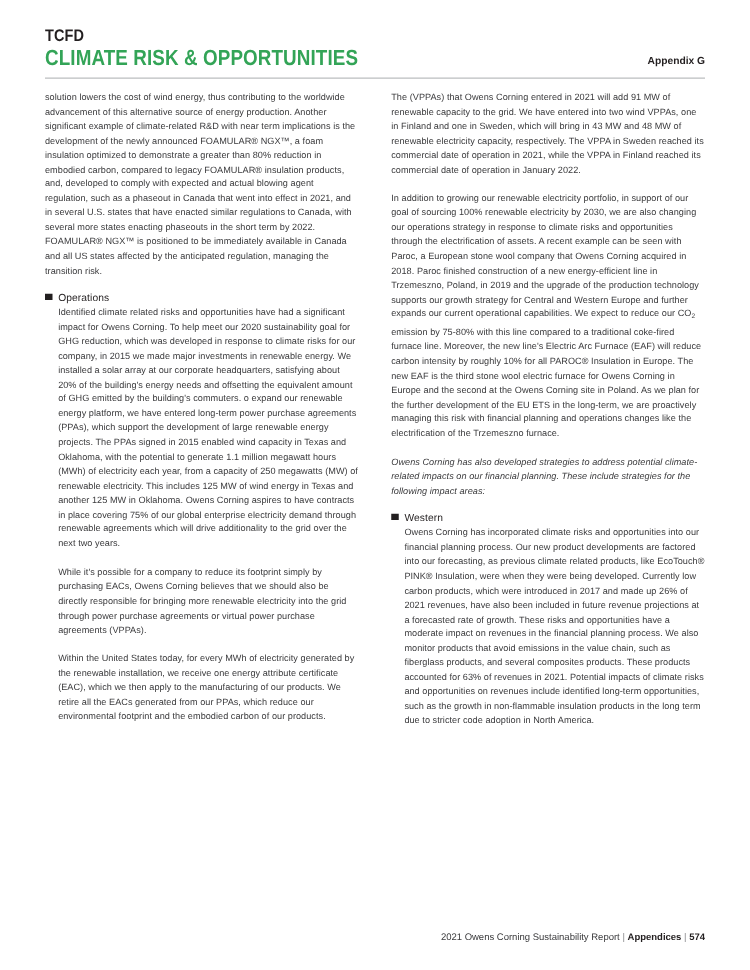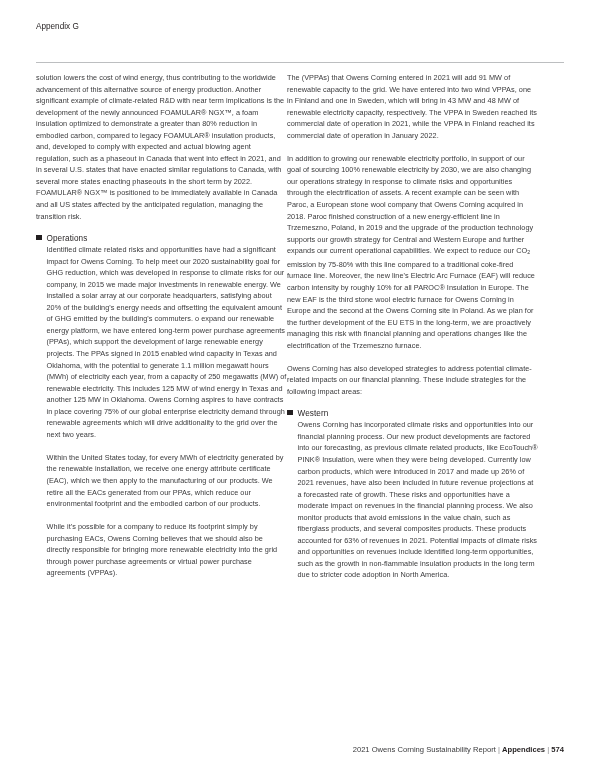--- a/index.html
+++ b/index.html
@@ -60,21 +60,21 @@
     letter-spacing: 0.1px;
     color: #33A457;
     font-family: "Liberation Sans", sans-serif;
     transform: scaleX(0.86);
     transform-origin: left bottom;
     white-space: nowrap;
   }
 
   .appendix {
     font-size: 8.2px;
-    font-weight: normal;
+    font-weight: bold;
     color: #231f20;
     padding-bottom: 2px;
     white-space: nowrap;
   }
 
   .header-rule {
     position: absolute;
     left: 36px;
     top: 62px;
     width: 528px;
@@ -82,38 +82,40 @@
     background: #bcbec0;
   }
 
   
   .columns {
     position: absolute;
     left: 36px;
     top: 72px;
     width: 528px;
     display: flex;
+    gap: 26px;
   }
 
   .col {
     width: 251px;
   }
 
   p.body {
     font-size: 7.3px;
     line-height: 11.55px;
     color: #3a3a3c;
     text-align: left;
     letter-spacing: 0.005em;
     margin-bottom: 11.5px;
   }
 
   p.body:last-child { margin-bottom: 0; }
 
   p.body.italic {
+    font-style: italic;
   }
 
   
   .section {
     margin-top: 0px;
     margin-bottom: 0px;
   }
 
   .section-head {
     display: flex;
@@ -164,40 +166,44 @@
   .footer .pg { color: #231f20; font-weight: bold; }
   .footer .sep { color: #8a8a8d; }
 </style>
 </head>
 <body>
 
 <div class="page">
 
   <div class="header">
     <div class="header-row">
+      <div class="header-titles">
+        <div class="tcfd">TCFD</div>
+        <div class="climate-title" style="color: rgb(51, 164, 87);">CLIMATE RISK &amp; OPPORTUNITIES</div>
+      </div>
       <div class="appendix">Appendix G</div>
     </div>
   </div>
   <div class="header-rule"></div>
 
   <div class="columns">
 
     <div class="col">
 
       <p class="body">solution lowers the cost of wind energy, thus contributing to the worldwide advancement of this alternative source of energy production. Another significant example of climate-related R&amp;D with near term implications is the development of the newly announced FOAMULAR® NGX™, a foam insulation optimized to demonstrate a greater than 80% reduction in embodied carbon, compared to legacy FOAMULAR® insulation products, and, developed to comply with expected and actual blowing agent regulation, such as a phaseout in Canada that went into effect in 2021, and in several U.S. states that have enacted similar regulations to Canada, with several more states enacting phaseouts in the short term by 2022. FOAMULAR® NGX™ is positioned to be immediately available in Canada and all US states affected by the anticipated regulation, managing the transition risk.</p>
 
       <div class="section">
         <div class="section-head">
           <span class="bullet-square"></span>
           <span class="section-title">Operations</span>
         </div>
         <div class="section-body">
           <p class="body">Identified climate related risks and opportunities have had a significant impact for Owens Corning. To help meet our 2020 sustainability goal for GHG reduction, which was developed in response to climate risks for our company, in 2015 we made major investments in renewable energy. We installed a solar array at our corporate headquarters, satisfying about 20% of the building's energy needs and offsetting the equivalent amount of GHG emitted by the building's commuters. o expand our renewable energy platform, we have entered long-term power purchase agreements (PPAs), which support the development of large renewable energy projects. The PPAs signed in 2015 enabled wind capacity in Texas and Oklahoma, with the potential to generate 1.1 million megawatt hours (MWh) of electricity each year, from a capacity of 250 megawatts (MW) of renewable electricity. This includes 125 MW of wind energy in Texas and another 125 MW in Oklahoma. Owens Corning aspires to have contracts in place covering 75% of our global enterprise electricity demand through renewable agreements which will drive additionality to the grid over the next two years.</p>
+          <p class="body">While it's possible for a company to reduce its footprint simply by purchasing EACs, Owens Corning believes that we should also be directly responsible for bringing more renewable electricity into the grid through power purchase agreements or virtual power purchase agreements (VPPAs).</p>
           <p class="body">Within the United States today, for every MWh of electricity generated by the renewable installation, we receive one energy attribute certificate (EAC), which we then apply to the manufacturing of our products. We retire all the EACs generated from our PPAs, which reduce our environmental footprint and the embodied carbon of our products.</p>
-          <p class="body">While it's possible for a company to reduce its footprint simply by purchasing EACs, Owens Corning believes that we should also be directly responsible for bringing more renewable electricity into the grid through power purchase agreements or virtual power purchase agreements (VPPAs).</p>
         </div>
       </div>
 
     </div>
 
     <div class="col">
 
       <p class="body">The (VPPAs) that Owens Corning entered in 2021 will add 91 MW of renewable capacity to the grid. We have entered into two wind VPPAs, one in Finland and one in Sweden, which will bring in 43 MW and 48 MW of renewable electricity capacity, respectively. The VPPA in Sweden reached its commercial date of operation in 2021, while the VPPA in Finland reached its commercial date of operation in January 2022.</p>
 
       <p class="body"><span>In addition to growing our renewable electricity portfolio, in support of our goal of sourcing 100% renewable electricity by 2030, we are also changing our operations strategy in response to climate risks and opportunities through the electrification of assets. A recent example can be seen with Paroc, a European stone wool company that Owens Corning acquired in 2018. Paroc finished construction of a new energy-efficient line in Trzemeszno, Poland, in 2019 and the upgrade of the production technology supports our growth strategy for Central and Western Europe and further expands our current operational capabilities. We expect to reduce our CO</span><sub>2</sub><span> emission by 75-80% with this line compared to a traditional coke-fired furnace line. Moreover, the new line's Electric Arc Furnace (EAF) will reduce carbon intensity by roughly 10% for all PAROC® Insulation in Europe. The new EAF is the third stone wool electric furnace for Owens Corning in Europe and the second at the Owens Corning site in Poland. As we plan for the further development of the EU ETS in the long-term, we are proactively managing this risk with financial planning and operations changes like the electrification of the Trzemeszno furnace.</span></p>

